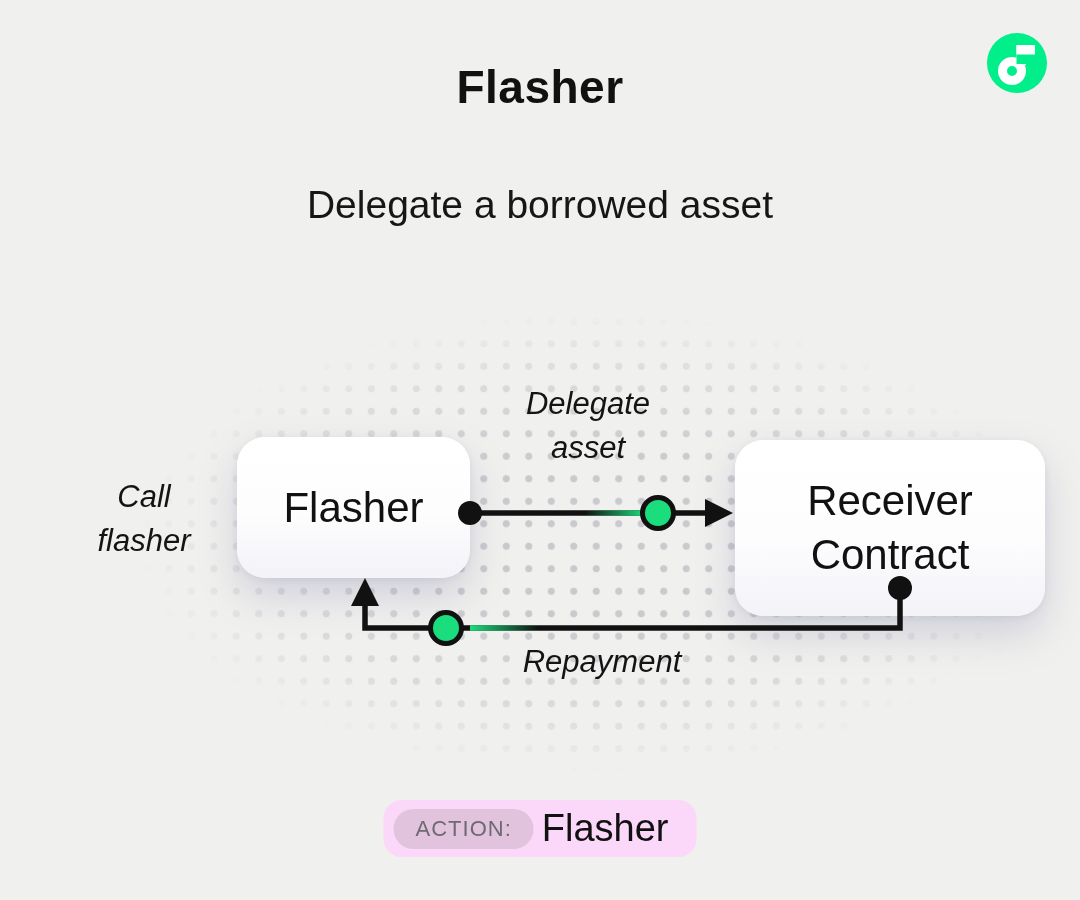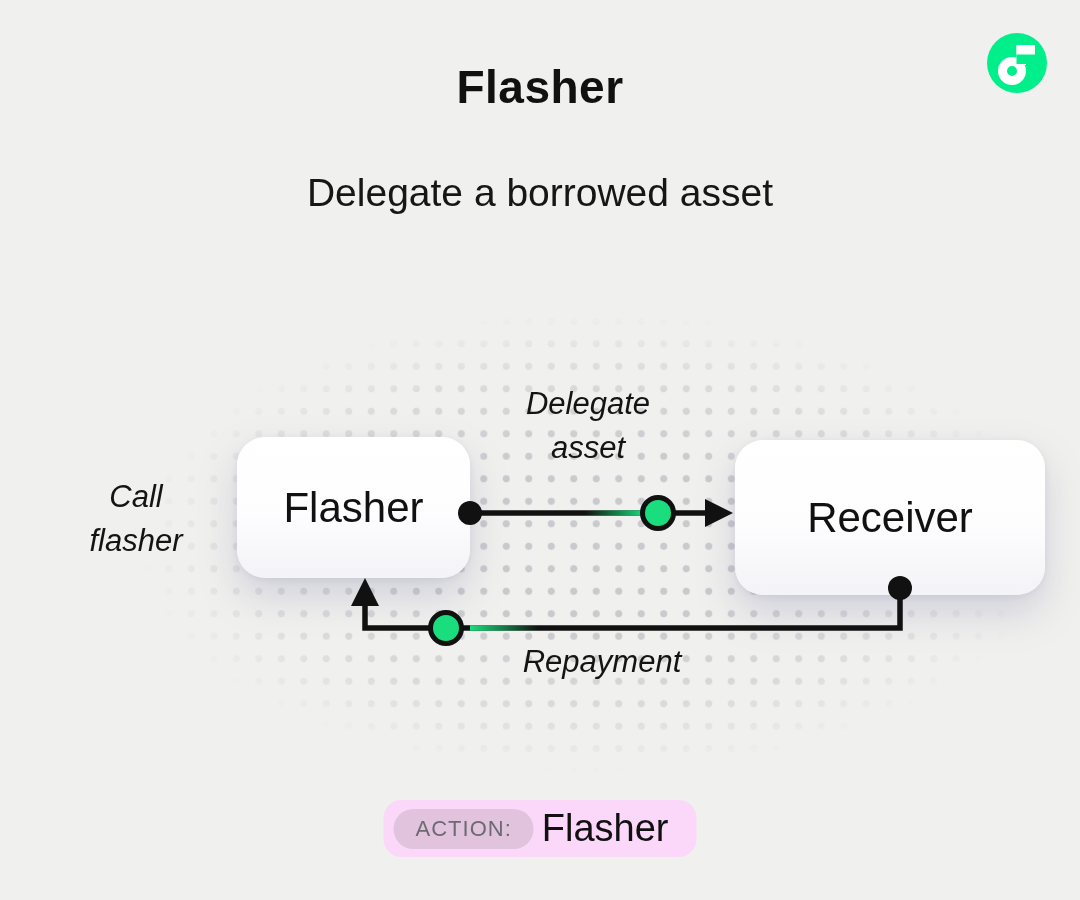--- a/index.html
+++ b/index.html
@@ -21,21 +21,21 @@
     position: absolute;
     left: 0; right: 0; top: 60px;
     text-align: center;
     font-size: 46px;
     font-weight: 800;
     letter-spacing: 0.5px;
     color: var(--ink, #111);
   }
   .subtitle {
     position: absolute;
-    left: 0; right: 0; top: 168px;
+    left: 0; right: 0; top: 180px;
     text-align: center;
     font-size: 39px;
     line-height: 50px;
     font-weight: 400;
     color: #161616;
   }
 
   
   .logo {
     position: absolute;
@@ -64,42 +64,42 @@
     display: flex;
     flex-direction: column;
     align-items: center;
     justify-content: center;
     color: var(--ink, #111);
     font-size: 42px;
     line-height: 54px;
     z-index: 2;
   }
   .node-flasher  { left: 237px; top: 437px; width: 233px; height: 141px; }
-  .node-receiver { left: 735px; top: 440px; width: 310px; height: 155px; }
+  .node-receiver { left: 735px; top: 440px; width: 310px; height: 176px; }
 
   
   .connectors {
     position: absolute;
     left: 0; top: 0;
     width: 1080px; height: 900px;
     z-index: 3;
     pointer-events: none;
   }
 
   
   .edge-label {
     position: absolute;
     font-style: italic;
     font-size: 31px;
     line-height: 44px;
     color: #141414;
     text-align: center;
     z-index: 4;
   }
-  .label-call      { left: 36px;  top: 475px; width: 200px; }
+  .label-call      { left: 44px;  top: 475px; width: 200px; }
   .label-delegate  { left: 488px; top: 374px; width: 200px; margin-top: 8px; }
   .label-repayment { left: 462px; top: 640px; width: 280px; font-style: italic; }
 
   
   .action-bar {
     position: absolute;
     left: 50%; top: 800px;
     transform: translateX(-50%);
     height: 57px;
     background: var(--action-pill-bg, #fbd7f9);
@@ -144,20 +144,21 @@
     </svg>
   </div>
 
   <div class="dots"></div>
 
   <div class="node node-flasher">
     <span>Flasher</span>
   </div>
   <div class="node node-receiver">
     <span>Receiver</span>
+    <span>Contract</span>
   </div>
 
   <svg class="connectors" viewBox="0 0 1080 900">
     <defs>
       <linearGradient id="tailDelegate" gradientUnits="userSpaceOnUse" x1="585" y1="513" x2="645" y2="513">
         <stop offset="0" stop-color="#1ade7d" stop-opacity="0"></stop>
         <stop offset="1" stop-color="#1ade7d" stop-opacity="1"></stop>
       </linearGradient>
       <linearGradient id="tailRepay" gradientUnits="userSpaceOnUse" x1="538" y1="628" x2="470" y2="628">
         <stop offset="0" stop-color="#1ade7d" stop-opacity="0"></stop>

